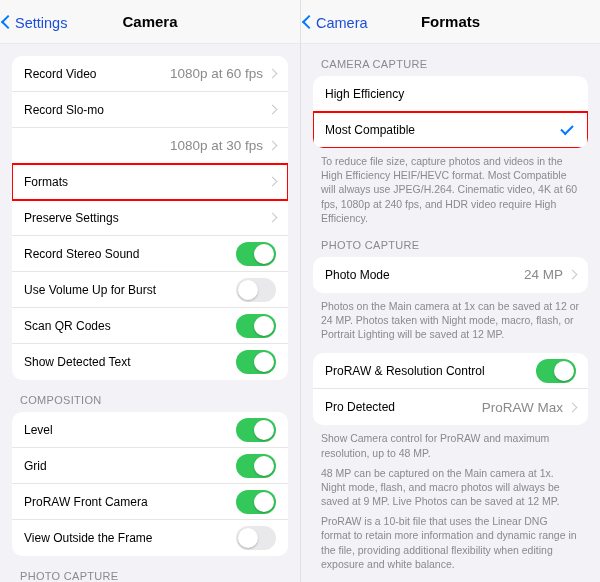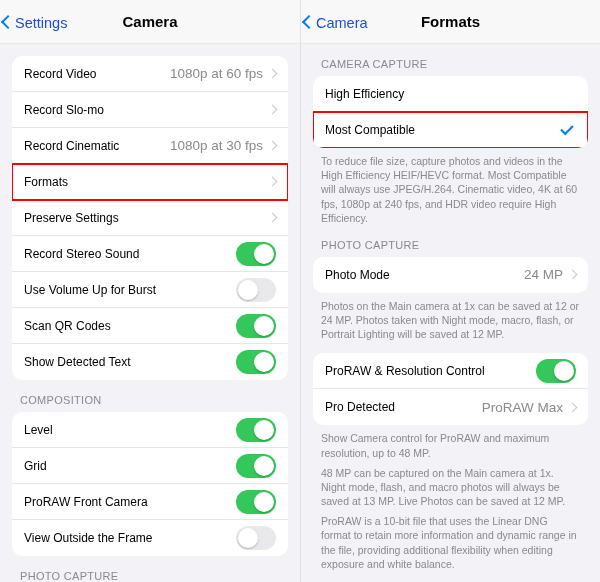--- a/index.html
+++ b/index.html
@@ -53,21 +53,20 @@
         <span class="spacer"></span>
         <span class="detail">1080p at 60 fps</span>
         <span class="chev-r"></span>
       </div>
       <div class="row">
         <span class="lbl">Record Slo-mo</span>
         <span class="spacer"></span>
         <span class="chev-r"></span>
       </div>
       <div class="row">
-        <span class="lbl">Record Cinematic</span>
         <span class="spacer"></span>
         <span class="detail">1080p at 30 fps</span>
         <span class="chev-r"></span>
       </div>
       <div class="row hilite">
         <span class="lbl">Formats</span>
         <span class="spacer"></span>
         <span class="chev-r"></span>
       </div>
       <div class="row">
@@ -187,19 +186,19 @@
           </span>
       </div>
       <div class="row">
         <span class="lbl">Pro Detected</span>
         <span class="spacer"></span>
         <span class="detail">ProRAW Max</span>
         <span class="chev-r"></span>
       </div>
     </div>
     <div class="foot">Show Camera control for ProRAW and maximum resolution, up to 48 MP.</div>
-    <div class="foot">48 MP can be captured on the Main camera at 1x. Night mode, flash, and macro photos will always be saved at 13 MP. Live Photos can be saved at 12 MP.</div>
+    <div class="foot">48 MP can be captured on the Main camera at 1x. Night mode, flash, and macro photos will always be saved at 9 MP. Live Photos can be saved at 12 MP.</div>
     <div class="foot">ProRAW is a 10-bit file that uses the Linear DNG format to retain more information and dynamic range in the file, providing additional flexibility when editing exposure and white balance.</div>
 
     <div class="shdr">VIDEO CAPTURE</div>
 
   </div>
 </div>
 
 </body></html>

